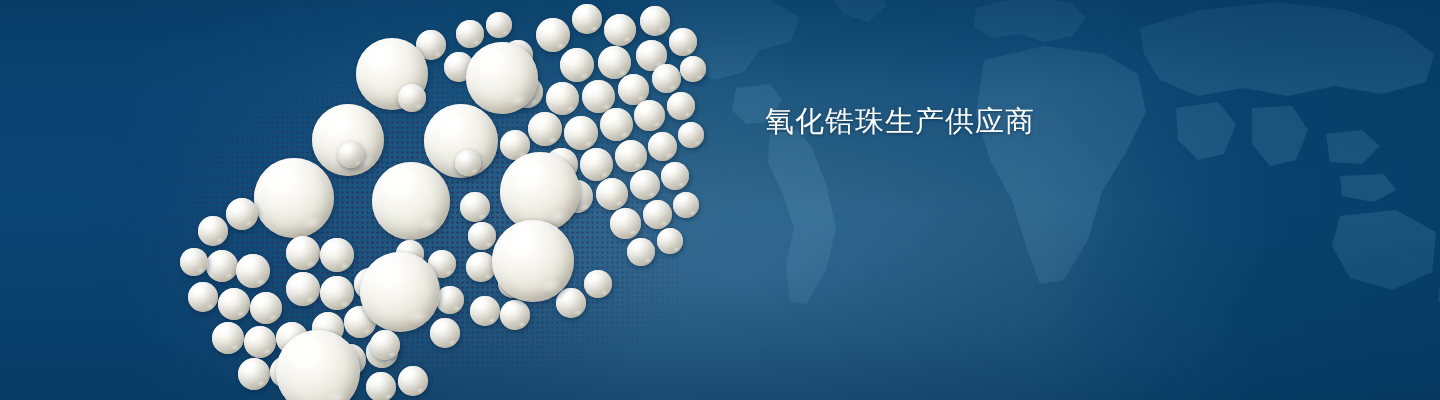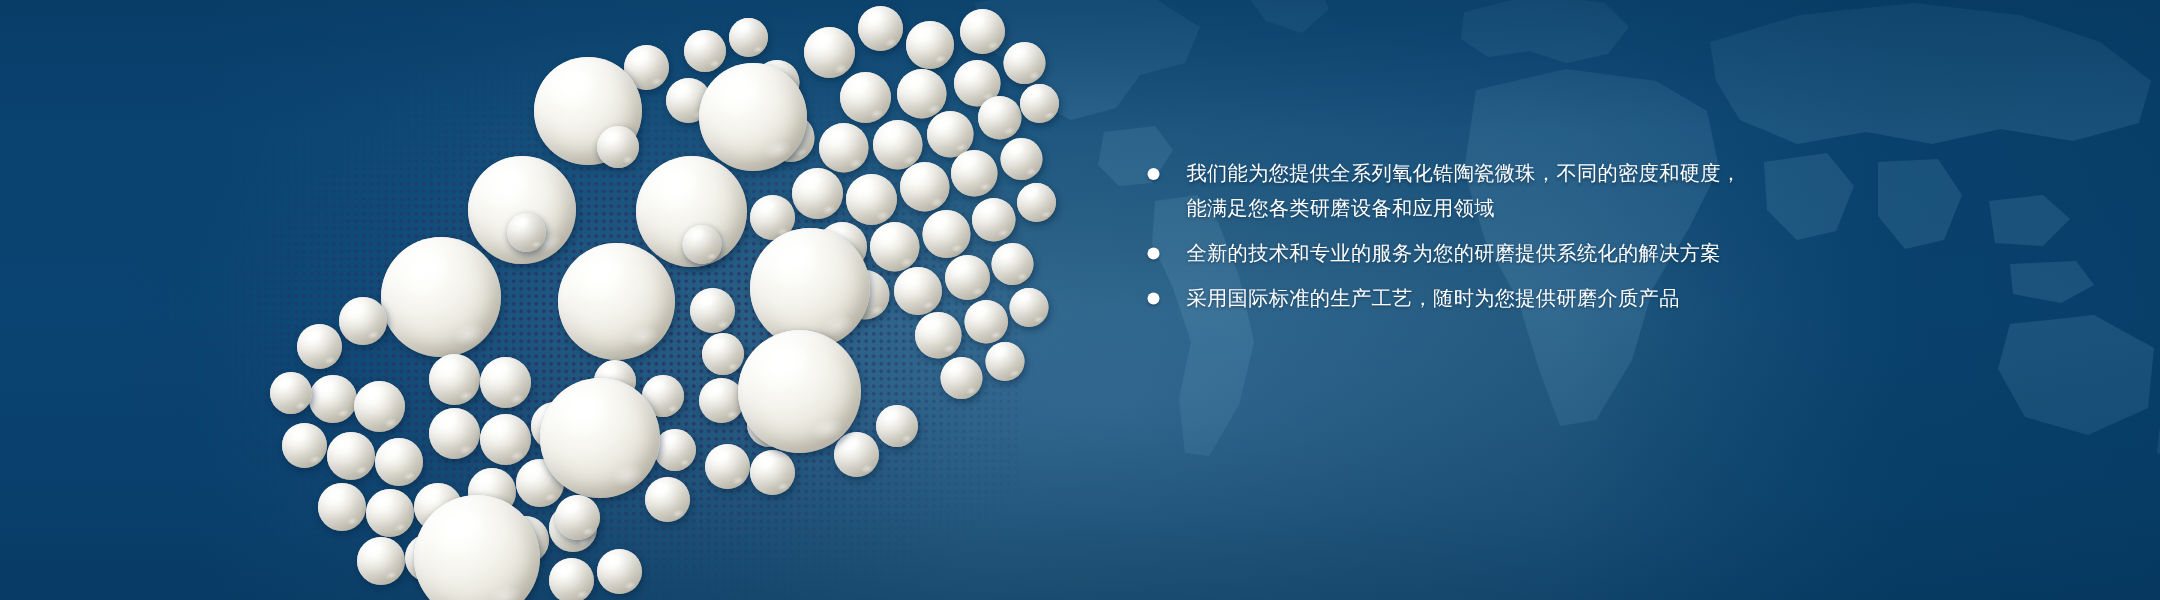--- a/index.html
+++ b/index.html
@@ -297,31 +297,17 @@
 
     <div class="bead" style="left:360px; top:252px; width:80px; height:80px;"></div>
     <div class="bead" style="left:492px; top:220px; width:82px; height:82px;"></div>
     <div class="bead" style="left:370px; top:330px; width:30px; height:30px;"></div>
     <div class="bead" style="left:430px; top:318px; width:30px; height:30px;"></div>
 
     <div class="bead" style="left:276px; top:330px; width:84px; height:84px;"></div>
   </div>
 
   <div id="text-block">
-
-    <ul class="bullets">
-      <li class="bullet-row">
-        <span class="bullet-dot"></span>
-        <span class="bullet-text">我们能为您提供全系列氧化锆陶瓷微珠，不同的密度和硬度，</span>
-        <span class="bullet-text-2">能满足您各类研磨设备和应用领域</span>
-      </li>
-      <li class="bullet-row">
-        <span class="bullet-dot"></span>
-        <span class="bullet-text">全新的技术和专业的服务为您的研磨提供系统化的解决方案</span>
-      </li>
-      <li class="bullet-row">
-        <span class="bullet-dot"></span>
-        <span class="bullet-text">采用国际标准的生产工艺，随时为您提供研磨介质产品</span>
-      </li>
-    </ul>
+    <h1 id="headline">氧化锆珠生产供应商</h1>
+
   </div>
 
 </div>
 
 </body></html>

